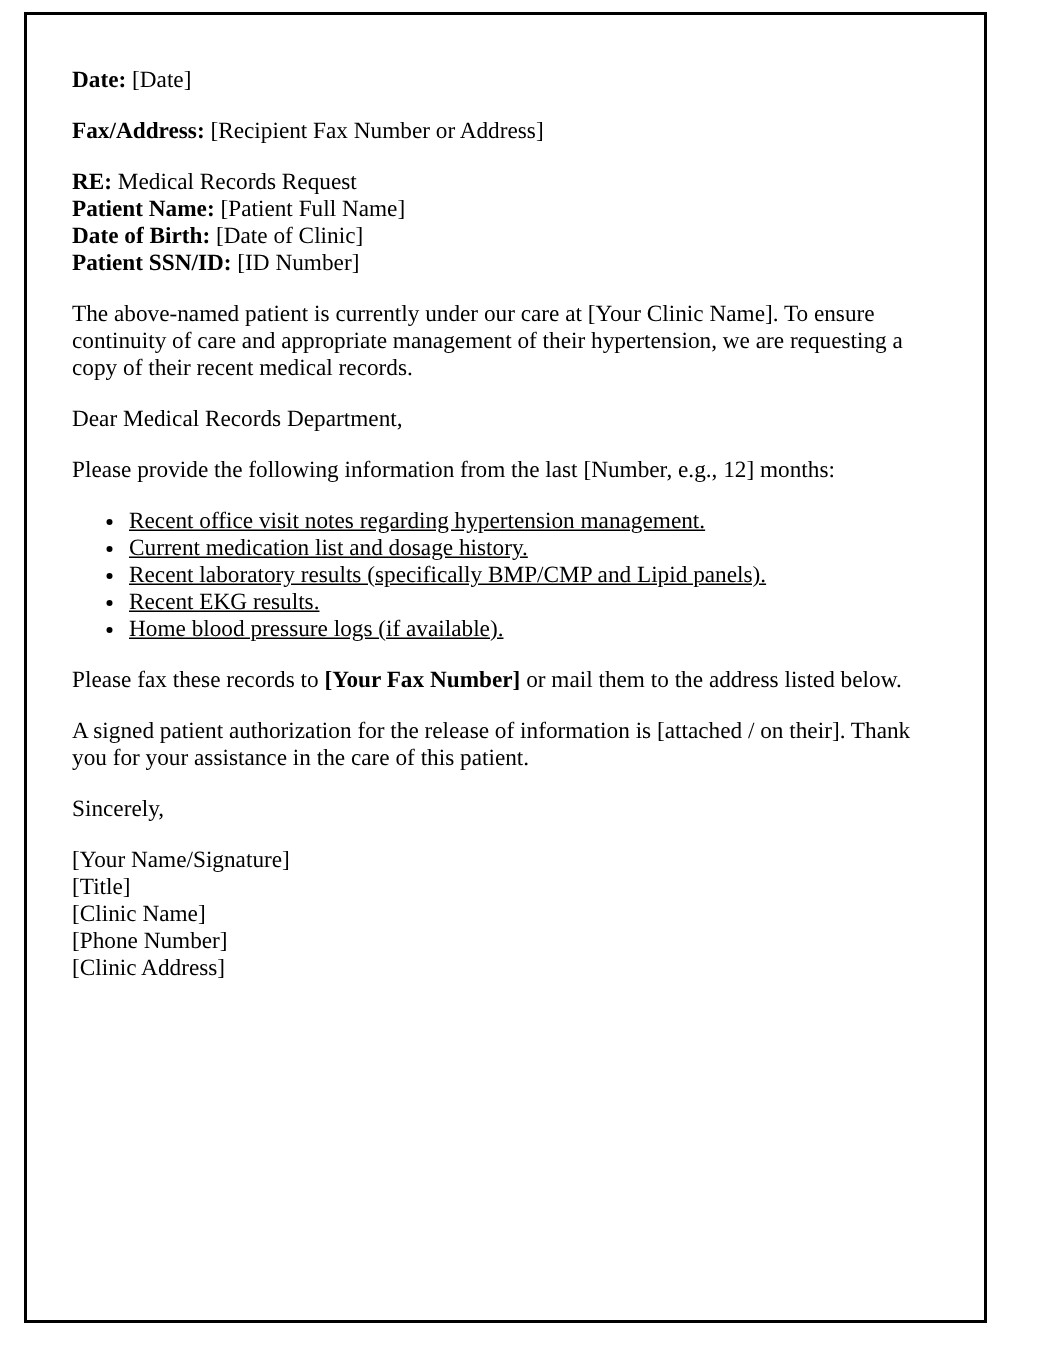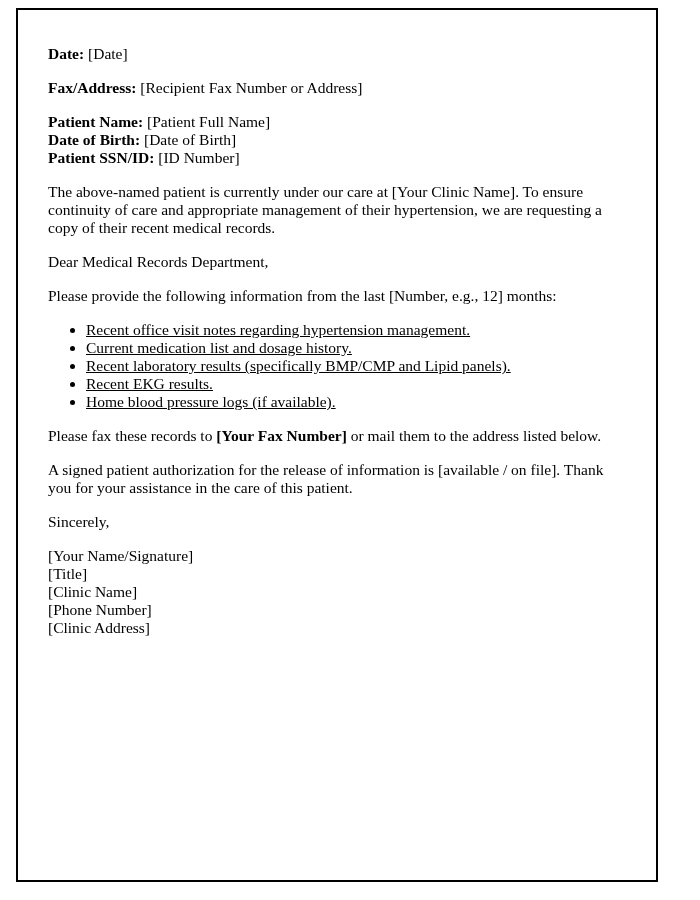--- a/index.html
+++ b/index.html
@@ -56,24 +56,27 @@
 
   <div class="line gap-after">
     <span class="bold">Date:</span><span> [Date]</span>
   </div>
 
   <div class="line gap-after">
     <span class="bold">Fax/Address:</span><span> [Recipient Fax Number or Address]</span>
   </div>
 
   <div class="line">
+    <span class="bold">RE:</span><span> Medical Records Request</span>
+  </div>
+  <div class="line">
     <span class="bold">Patient Name:</span><span> [Patient Full Name]</span>
   </div>
   <div class="line">
-    <span class="bold">Date of Birth:</span><span> [Date of Birth]</span>
+    <span class="bold">Date of Birth:</span><span> [Date of Clinic]</span>
   </div>
   <div class="line gap-after">
     <span class="bold">Patient SSN/ID:</span><span> [ID Number]</span>
   </div>
 
   <p class="para gap-after">The above-named patient is currently under our care at [Your Clinic Name]. To ensure continuity of care and appropriate management of their hypertension, we are requesting a copy of their recent medical records.</p>
 
   <p class="para gap-after">Dear Medical Records Department,</p>
 
   <p class="para gap-after">Please provide the following information from the last [Number, e.g., 12] months:</p>
@@ -83,21 +86,21 @@
     <li>Current medication list and dosage history.</li>
     <li>Recent laboratory results (specifically BMP/CMP and Lipid panels).</li>
     <li>Recent EKG results.</li>
     <li>Home blood pressure logs (if available).</li>
   </ul>
 
   <p class="para gap-after">
     <span>Please fax these records to </span><span class="bold">[Your Fax Number]</span><span> or mail them to the address listed below.</span>
   </p>
 
-  <p class="para gap-after">A signed patient authorization for the release of information is [available / on file]. Thank you for your assistance in the care of this patient.</p>
+  <p class="para gap-after">A signed patient authorization for the release of information is [attached / on their]. Thank you for your assistance in the care of this patient.</p>
 
   <p class="para gap-after">Sincerely,</p>
 
   <div class="line">[Your Name/Signature]</div>
   <div class="line">[Title]</div>
   <div class="line">[Clinic Name]</div>
   <div class="line">[Phone Number]</div>
   <div class="line">[Clinic Address]</div>
 
 </div>

